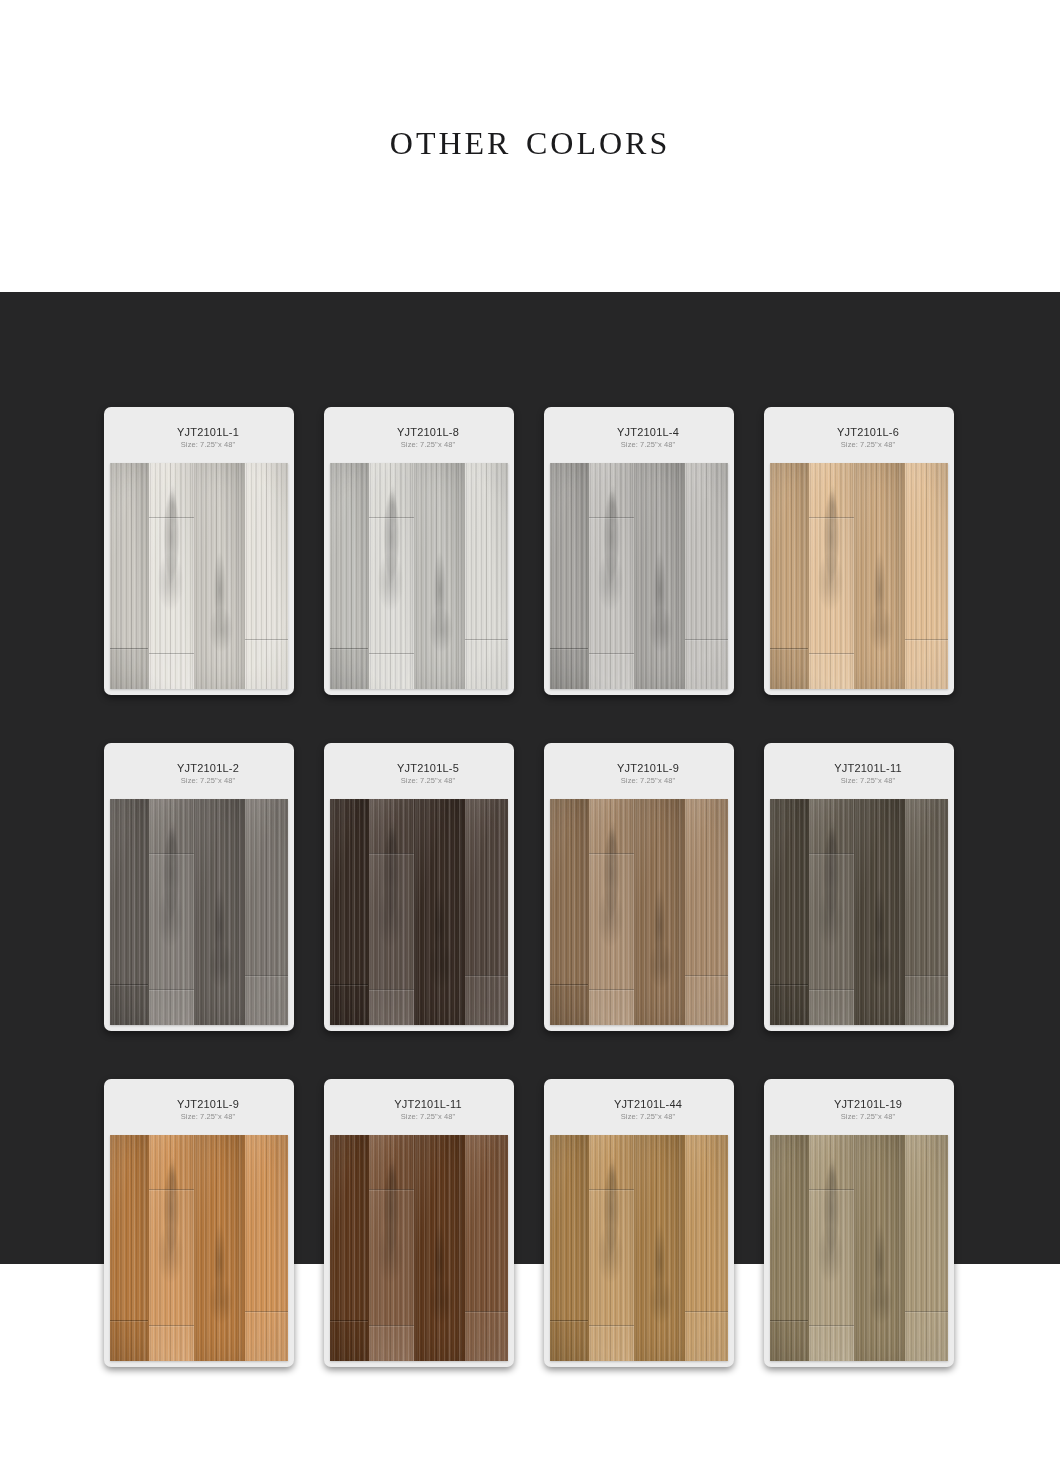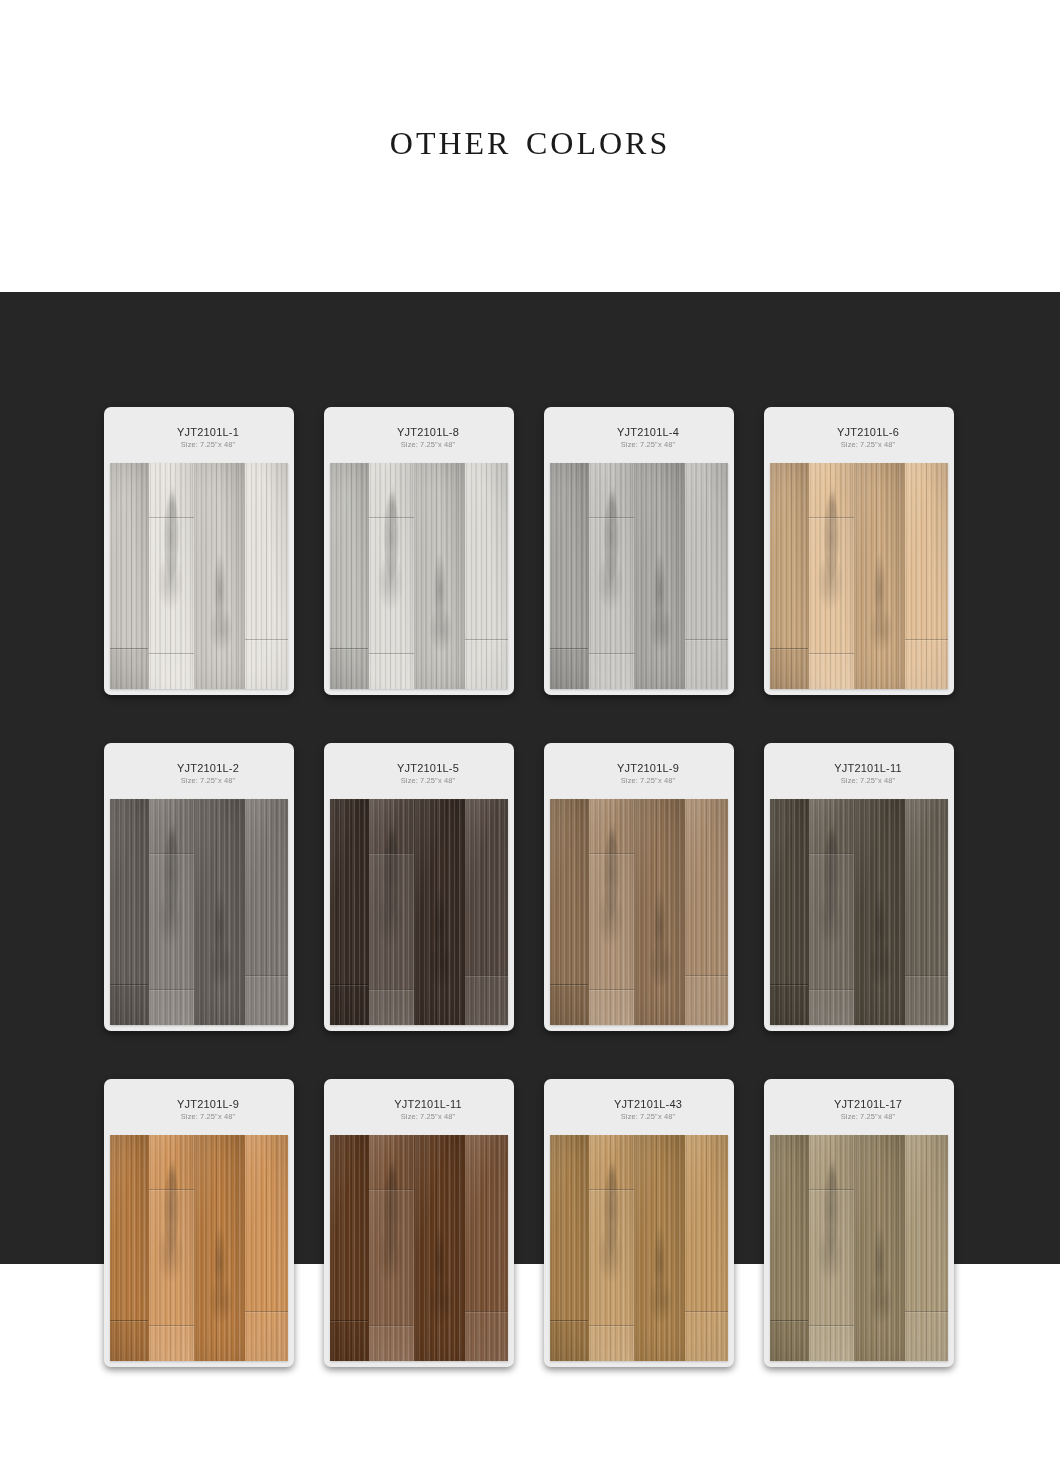--- a/index.html
+++ b/index.html
@@ -612,21 +612,21 @@
                   <div class="shade light" style="top: 78%; bottom: 0px;"></div>
                   <div class="streak"></div>
                 </div>
               </div>
               <div class="vignette"></div>
             </div>
           </div>
         </div>
         <div class="card">
           <div class="card-header">
-            <div class="card-code">YJT2101L-43</div>
+            <div class="card-code">YJT2101L-44</div>
             <div class="card-size">Size: 7.25"x 48"</div>
           </div>
           <div class="swatch-frame">
             <div class="swatch" style="background: rgb(184, 141, 85);">
               <div class="planks">
                 <div class="plank p-dark" style="width: 22%; background: rgb(175, 132, 76);">
                   <div class="grain"></div>
                   <div class="seam" style="top: 82%;"></div>
                   <div class="shade" style="top: 82%; bottom: 0px;"></div>
                   <div class="streak"></div>
@@ -651,21 +651,21 @@
                   <div class="shade light" style="top: 78%; bottom: 0px;"></div>
                   <div class="streak"></div>
                 </div>
               </div>
               <div class="vignette"></div>
             </div>
           </div>
         </div>
         <div class="card">
           <div class="card-header">
-            <div class="card-code">YJT2101L-17</div>
+            <div class="card-code">YJT2101L-19</div>
             <div class="card-size">Size: 7.25"x 48"</div>
           </div>
           <div class="swatch-frame">
             <div class="swatch" style="background: rgb(160, 143, 110);">
               <div class="planks">
                 <div class="plank p-dark" style="width: 22%; background: rgb(151, 134, 101);">
                   <div class="grain"></div>
                   <div class="seam" style="top: 82%;"></div>
                   <div class="shade" style="top: 82%; bottom: 0px;"></div>
                   <div class="streak"></div>

